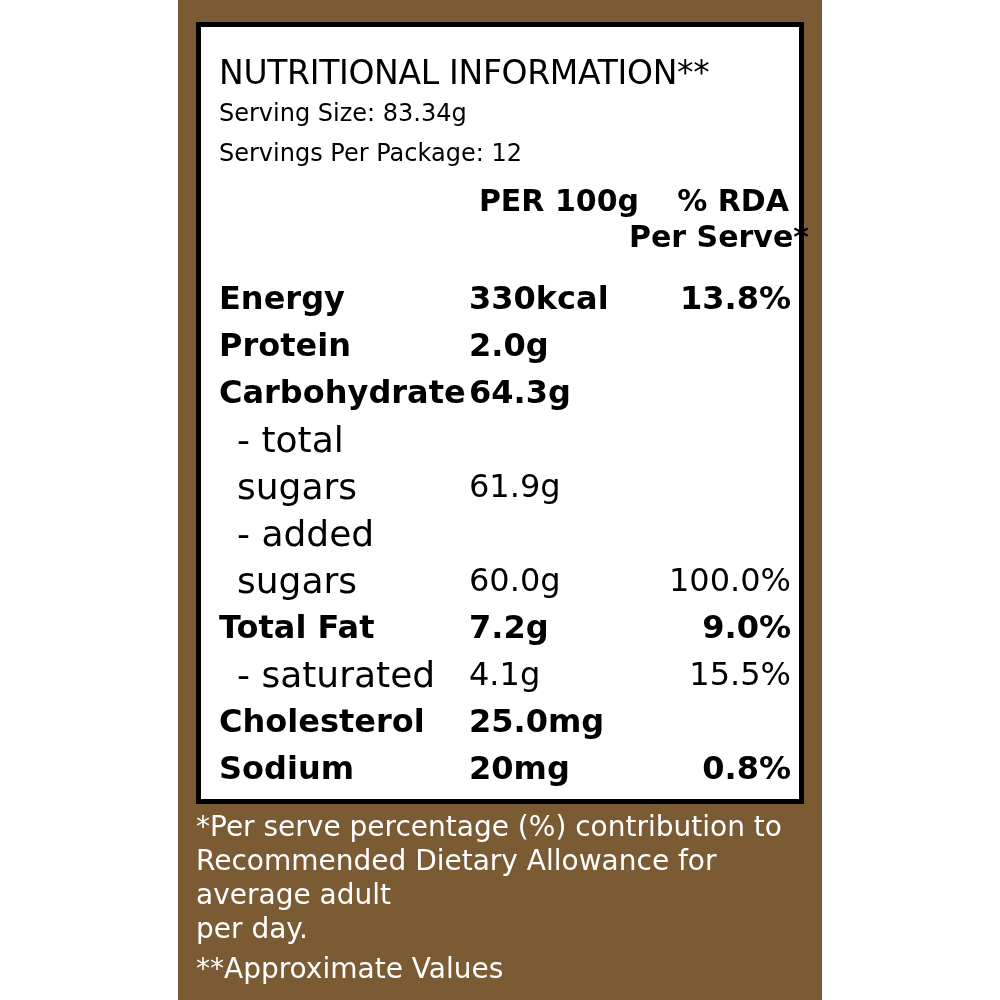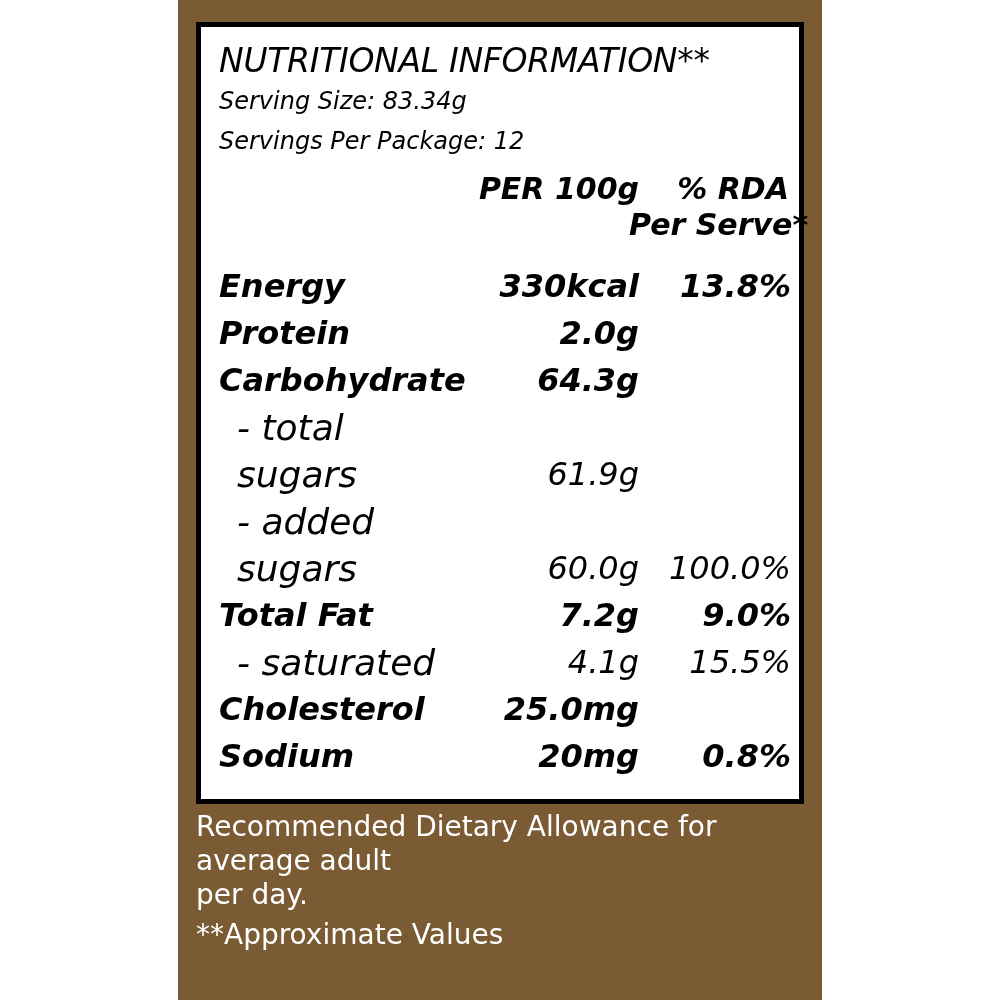--- a/index.html
+++ b/index.html
@@ -31,24 +31,23 @@
     background: #ffffff;
     border: 5px solid #000000;
     box-sizing: border-box;
   }
   .panel-inner {
     position: absolute;
     left: 0;
     top: 0;
     right: 0;
     bottom: 0;
-    padding: 14px 18px 6px 18px;
+    padding: 26px 18px 6px 18px;
     box-sizing: border-box;
     color: #000000;
-    font-style: italic;
   }
   .title {
     font-size: 33px;
     letter-spacing: -0.3px;
     line-height: 40px;
     font-weight: 400;
     white-space: nowrap;
   }
   .serving-line {
     font-size: 24px;
@@ -89,21 +88,21 @@
     table-layout: fixed;
   }
   .nutri-table td {
     padding: 0;
     vertical-align: bottom;
     line-height: 47px;
     height: 47px;
     font-size: 32px;
   }
   .c-name { width: 250px; text-align: left; margin-left: 40px; }
-  .c-per  { width: 170px; text-align: right; }
+  .c-per  { width: 170px; }
   .c-rda  { width: 152px; text-align: right; margin-top: 40px; }
   .bold td { font-weight: bold; }
   .sub .c-name { padding-left: 18px; font-weight: normal; font-size: 36px; }
   .footnotes {
     position: absolute;
     left: 18px;
     top: 810px;
     width: 608px;
     color: #ffffff;
     font-size: 28px;
@@ -180,18 +179,19 @@
             <td class="c-per">20mg</td>
             <td class="c-rda">0.8%</td>
           </tr>
         </tbody>
       </table>
 
     </div>
   </div>
 
   <div class="footnotes">
+    <p>*Per serve percentage (%) contribution to</p>
     <p>Recommended Dietary Allowance for average adult</p>
     <p>per day.</p>
     <p class="fn-gap">**Approximate Values</p>
   </div>
 
 </div>
 
 </body></html>

